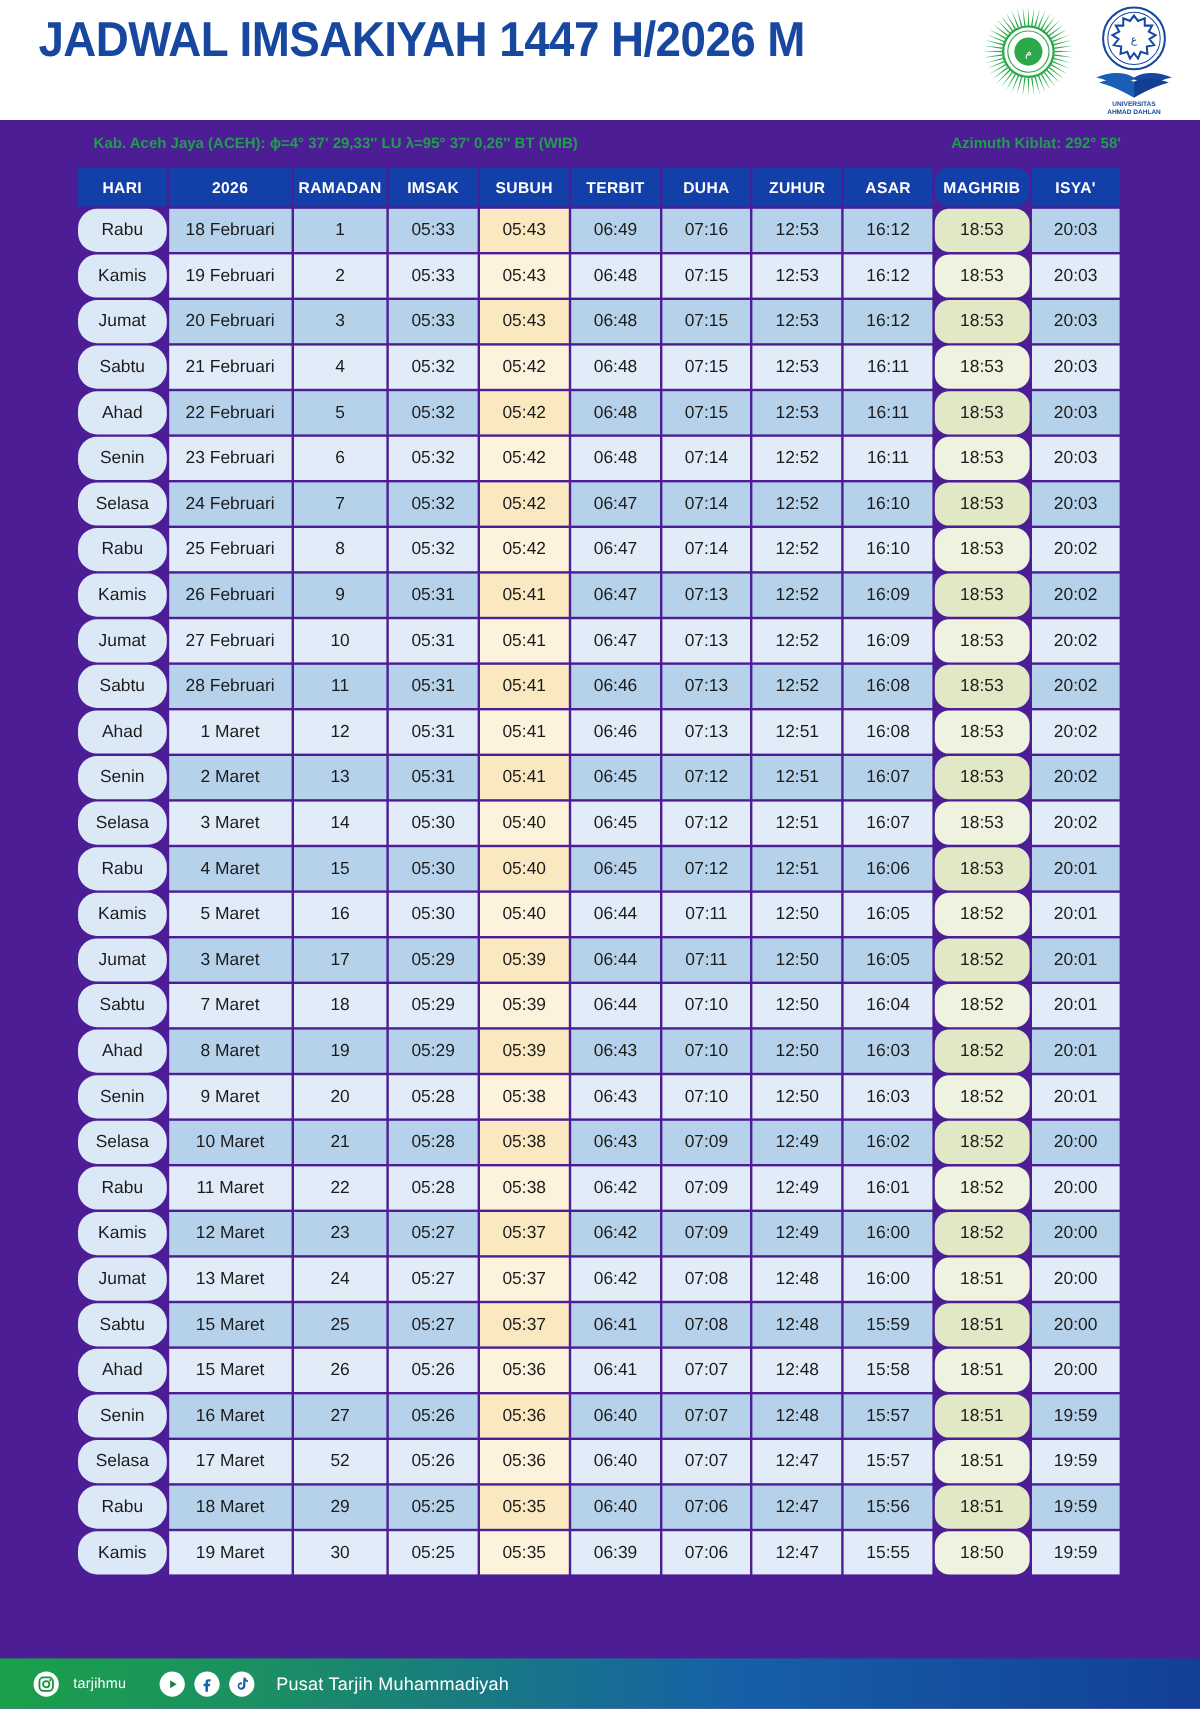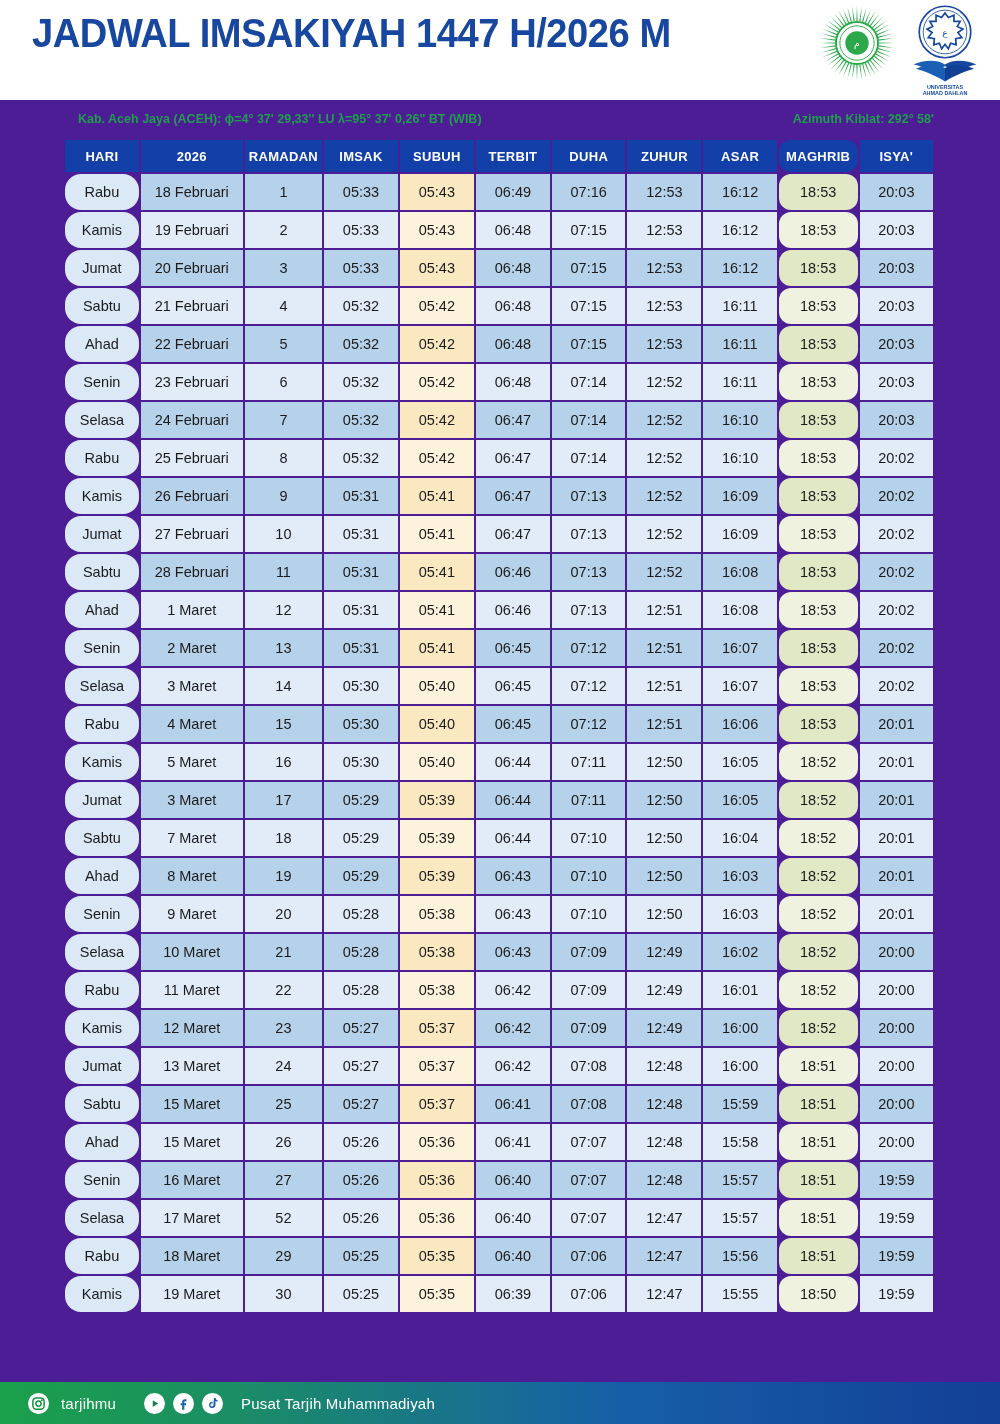--- a/index.html
+++ b/index.html
@@ -91,21 +91,21 @@
     background: linear-gradient(90deg, #1aa04a 0%, #1b8f63 22%, #165fa8 62%, #123f96 100%);
     display: flex; align-items: center; padding-left: 28px; gap: 10px;
   }
   .ic {
     width: 21px; height: 21px; border-radius: 50%;
     background: #ffffff; display: inline-flex;
     align-items: center; justify-content: center; flex: none;
   }
   .ic svg { display: block; }
   .handle {
-    color: #ffffff; font-size: 15px; margin-left: 2px; margin-right: 18px;
+    color: #ffffff; font-size: 12px; margin-left: 2px; margin-right: 18px;
     letter-spacing: .2px;
   }
   .footer-name { color: #ffffff; font-size: 15px; margin-left: 8px; letter-spacing: .2px; }
   .ic-group { display: flex; gap: 8px; align-items: center; }
 </style>
 </head>
 <body>
 
 <div class="page">
 

